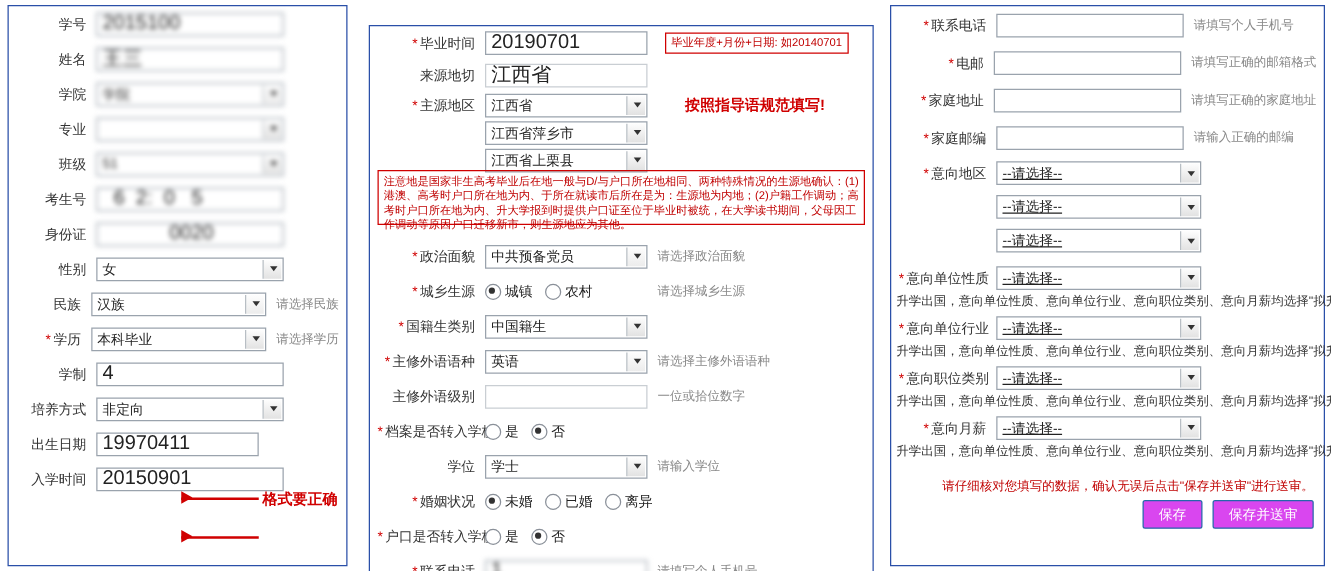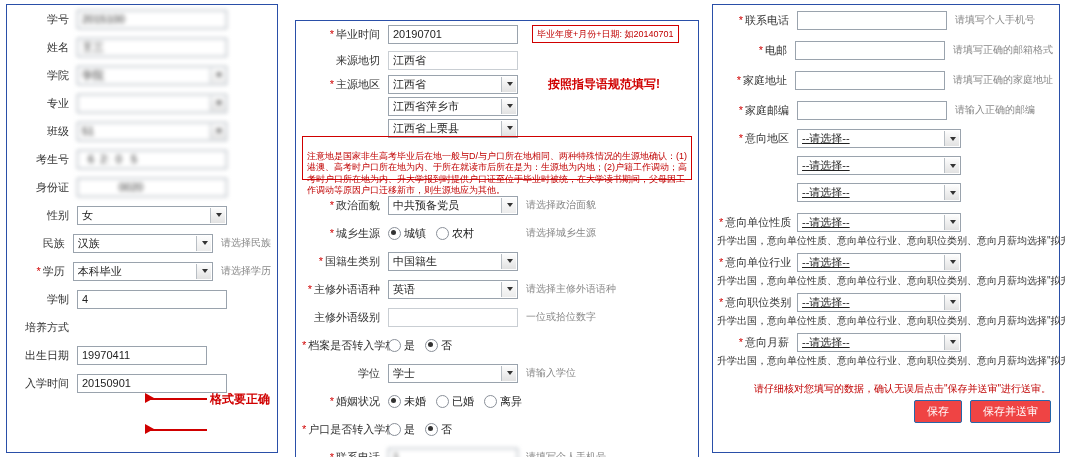--- a/index.html
+++ b/index.html
@@ -17,21 +17,21 @@
   #panel-mid{left:295px;top:20px;width:404px;height:449px;}
   #panel-right{left:712px;top:4px;width:348px;height:449px;}
 
   .row{display:flex;align-items:center;height:28px;padding:0 6px;box-sizing:border-box;}
   .lbl{font-size:11px;text-align:right;padding-right:8px;box-sizing:border-box;white-space:nowrap;color:#333;}
   .req{color:#d00000;margin-right:2px;}
   .ctl{position:relative;}
 
   input.t{
     height:19px;border:1px solid #9aa3ad;background:#fff;
-    font-size:11px;padding:0 4px;box-sizing:border-box;color:#222;
+    font-size:16px;padding:0 4px;box-sizing:border-box;color:#222;
     font-family:"Liberation Sans",sans-serif;
   }
   input.t[readonly]{background:#fff;}
   .sel{
     height:19px;border:1px solid #9aa3ad;background:#fff;box-sizing:border-box;
     font-size:11px;display:flex;align-items:center;padding:0 16px 0 4px;position:relative;color:#222;
   }
   .sel:after{
     content:"";position:absolute;right:1px;top:1px;bottom:1px;width:14px;
     background:linear-gradient(#fdfdfd,#e2e2e2);border-left:1px solid #b8bec4;
@@ -51,34 +51,34 @@
   .arrow{position:absolute;height:0;}
   .arrow .shaft{position:absolute;left:0;top:50%;height:2px;background:#d00000;}
   .arrow .head{position:absolute;top:50%;width:0;height:0;
     border-top:5px solid transparent;border-bottom:5px solid transparent;border-right:9px solid #d00000;margin-top:-5px;}
 
   
   #panel-mid .lbl{width:86px;}
   #panel-mid input.t{width:130px;}
   #panel-mid .sel{width:130px;}
   .redbox{border:1px solid #d00000;box-sizing:border-box;}
-  .notebox{position:absolute;border:1px solid #d00000;padding:14px 4px;box-sizing:border-box;
+  .notebox{position:absolute;border:1px solid #d00000;padding:3px 4px;box-sizing:border-box;
     font-size:9px;line-height:1.25;color:#c00000;}
   .radio{display:inline-flex;align-items:center;margin-right:10px;font-size:11px;}
   .radio i{width:11px;height:11px;border:1px solid #8a9099;border-radius:50%;display:inline-block;
     margin-right:3px;background:#fff;position:relative;}
   .radio.on i:after{content:"";position:absolute;left:2px;top:2px;width:5px;height:5px;border-radius:50%;background:#333;}
 
   
   #panel-right .lbl{width:78px;}
   #panel-right input.t{width:150px;}
   #panel-right .sel{width:164px;text-decoration:underline;}
   .warn{font-size:10px;color:#333;padding-left:4px;white-space:nowrap;}
 
-  .btn{display:inline-block;background:#ef4444;color:#fff;border:1px solid #2567aa;
+  .btn{display:inline-block;background:#d946ef;color:#fff;border:1px solid #2567aa;
     font-size:11px;padding:3px 12px;border-radius:2px;cursor:pointer;}
   .footnote{font-size:10px;color:#c00000;text-align:right;padding-right:8px;}
   .btnrow{display:flex;justify-content:flex-end;gap:8px;padding-right:8px;margin-top:4px;}
 </style>
 </head>
 <body>
 
 <div class="wrap">
 
   <div class="panel" id="panel-left">
@@ -163,20 +163,24 @@
 
     <div class="row">
       <div class="lbl">学制</div>
       <div class="ctl">
         <input class="t" style="width: 150px;" readonly="" value="4">
       </div>
     </div>
 
     <div class="row">
       <div class="lbl">培养方式</div>
+      <div class="sel">
+        <span>非定向</span>
+        <span class="cv"></span>
+      </div>
     </div>
 
     <div class="row">
       <div class="lbl">出生日期</div>
       <div class="ctl">
         <input class="t" style="width: 130px;" readonly="" value="19970411">
       </div>
     </div>
 
     <div class="row">

